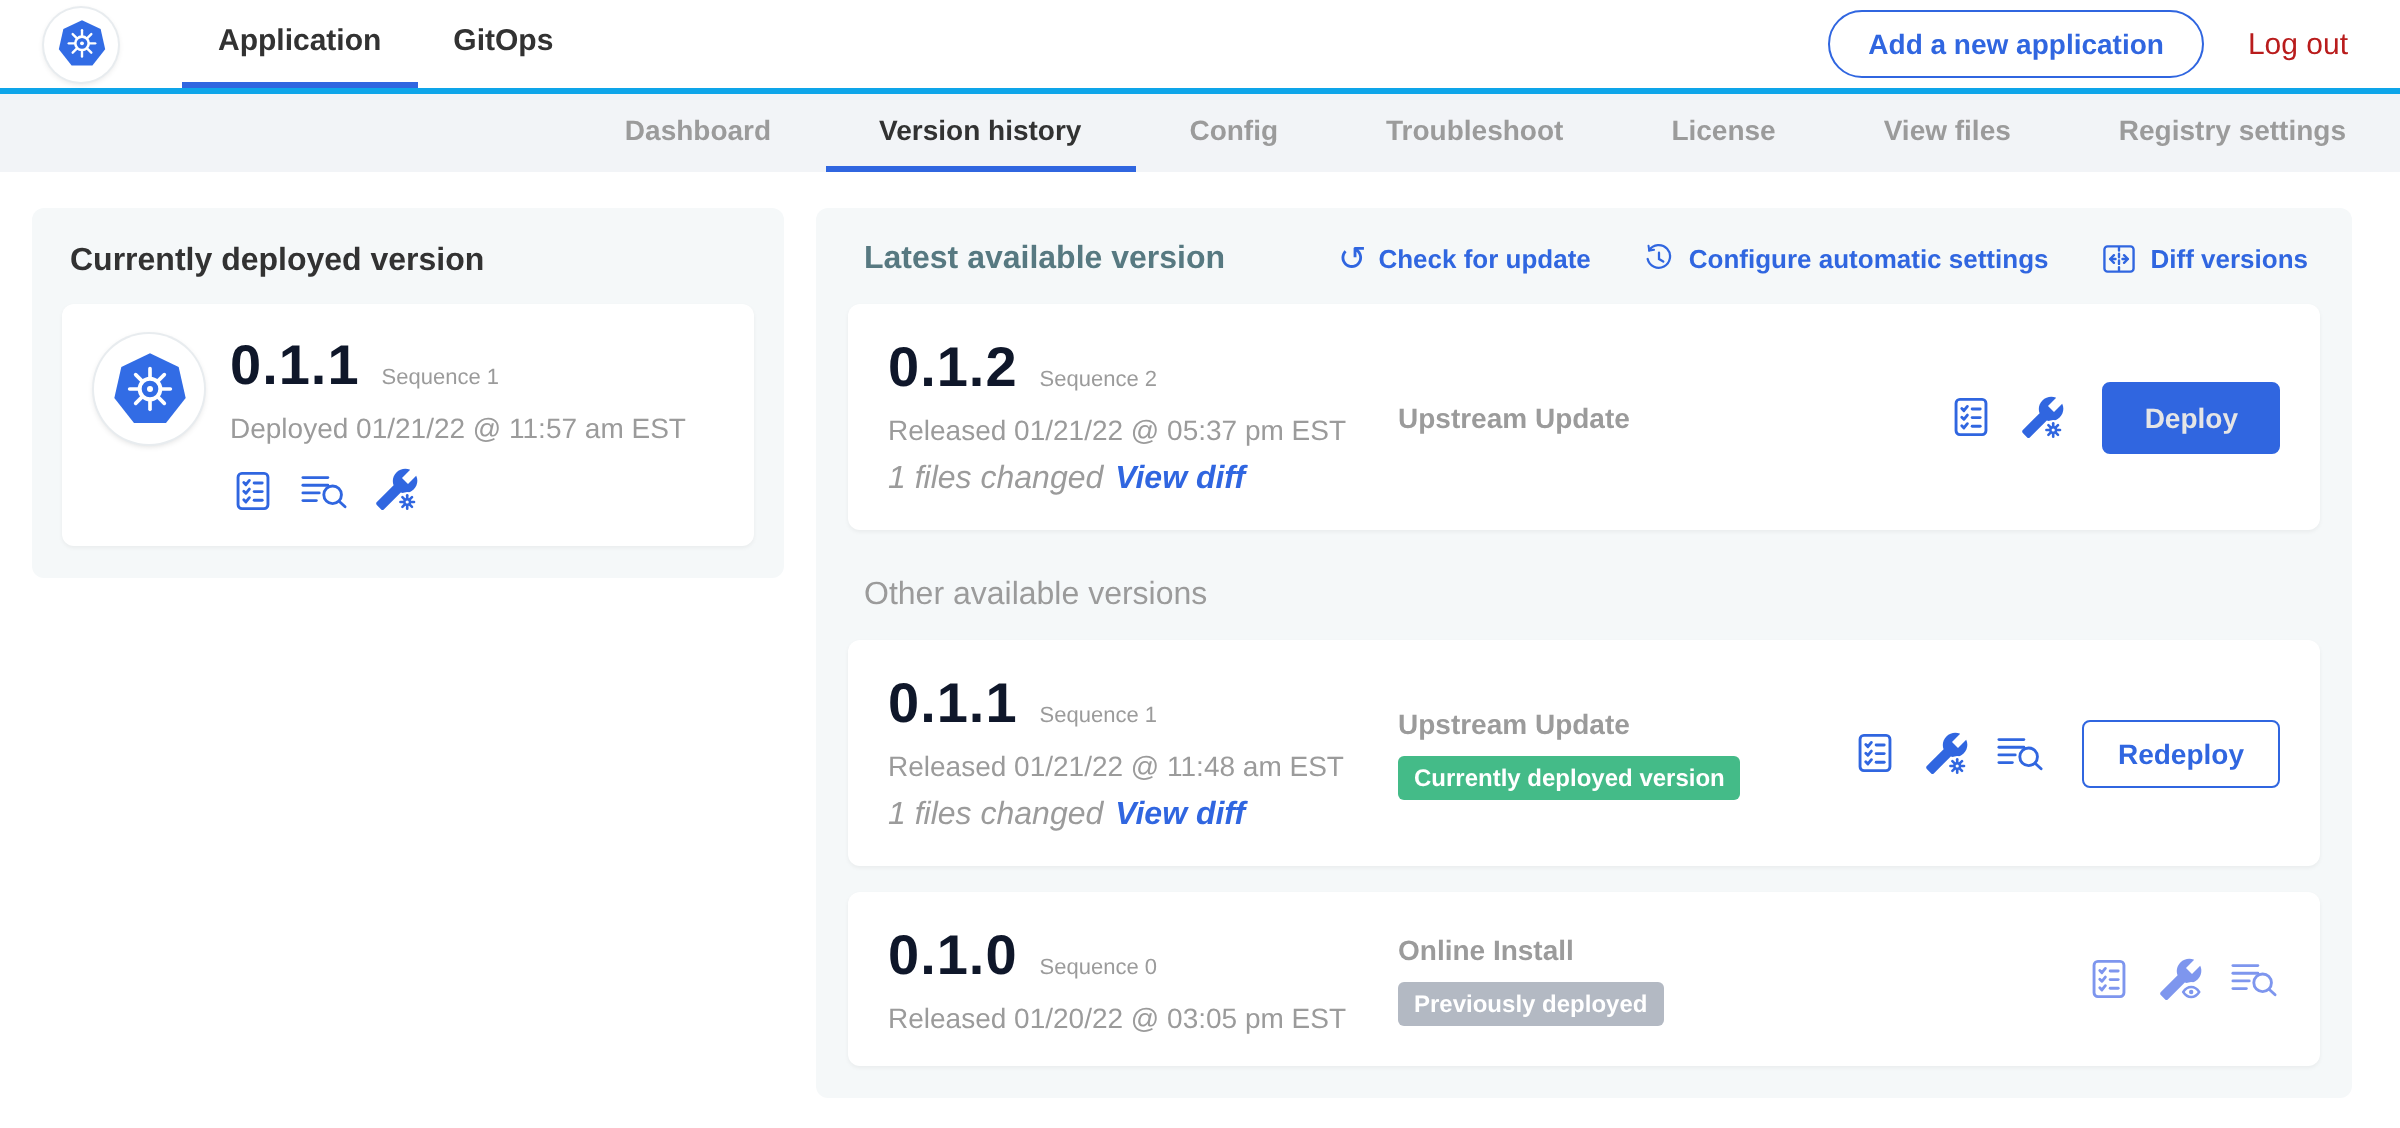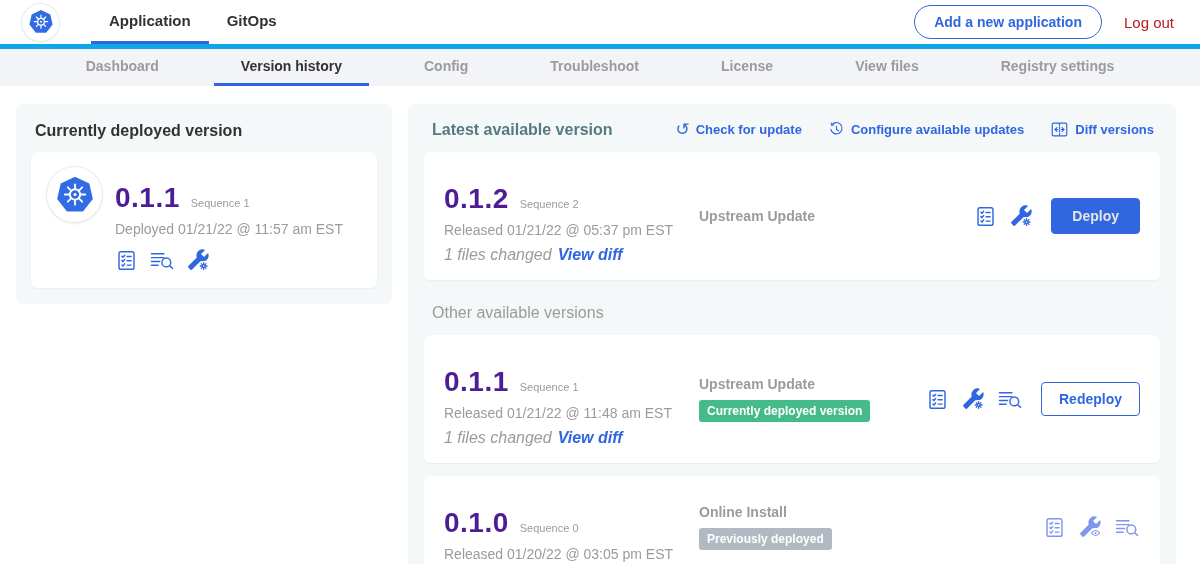--- a/index.html
+++ b/index.html
@@ -16,39 +16,39 @@
     display:flex; align-items:center; justify-content:center; margin-right:32px; }
   .htab{ display:flex; align-items:center; padding:0 18px; font-size:15px; font-weight:600;
     color:var(--dark); border-bottom:3px solid transparent; cursor:pointer; }
   .htab.active{ border-bottom-color:var(--accent); }
   .hspacer{ flex:1; }
   .add-app{ align-self:center; margin-right:22px; background:#fff; border:1px solid var(--accent);
     color:var(--accent); font-weight:700; font-size:14px; padding:8px 19px; border-radius:18px;
     font-family:inherit; cursor:pointer; }
   .logout{ align-self:center; margin-right:26px; font-size:15px; font-weight:500; color:#b91c1c; cursor:pointer; }
   
-  .subnav{ height:42px; background:#f2f4f7; border-top:5px solid #0ea5e9; display:flex;
-    justify-content:center;gap:28px; }
+  .subnav{ height:42px; background:#f2f4f7; border-top:3px solid #0ea5e9; display:flex;
+    justify-content:flex-end; }
   .snav-item{ display:flex; align-items:center; padding:0 27px; font-size:14px; font-weight:600;
     color:var(--gray); border-bottom:3px solid transparent; cursor:pointer; }
   .snav-item.active{ color:var(--dark); border-bottom-color:var(--accent); }
   
   .main{ display:flex; align-items:flex-start; gap:16px; padding:18px 24px 0 16px; }
   .panel{ background:var(--panel); border-radius:6px; }
   .left-panel{ width:376px; padding:16px 15px 16px; flex:none; }
   .right-panel{ flex:1; padding:14px 16px 16px; }
   .panel-title{ font-size:16px; font-weight:700; color:var(--dark); margin:2px 0 12px 4px; }
   .card{ background:#fff; border-radius:6px; box-shadow:0 1px 2px rgba(0,0,0,.05); }
   
   .deployed-card{ padding:15px 16px 16px; display:flex; gap:13px; }
   .app-logo{ width:55px; height:55px; border-radius:50%; background:#fff; flex:none;
     box-shadow:0 0 0 1px #e8ecef, 0 1px 3px rgba(0,0,0,.15);
     display:flex; align-items:center; justify-content:center; }
   .ver-row{ display:flex; align-items:baseline; gap:11px; }
-  .ver-num{ font-size:28px; font-weight:700; color:#4c1d95; letter-spacing:.5px;margin-top:15px; }
+  .ver-num{ font-size:28px; font-weight:700; color:#0f172a; letter-spacing:.5px; }
   .seq{ font-size:11px; font-weight:500; color:var(--gray); }
   .meta-line{ font-size:14px; font-weight:500; color:var(--gray); margin-top:7px; }
   .icon-row{ display:flex; align-items:center; gap:11px; margin-top:11px; color:var(--accent); }
   .icon-row.dim{ color:#7e96ee; }
   .icon-btn{ display:inline-flex; cursor:pointer; color:inherit; }
   
   .avail-head{ display:flex; align-items:center; padding:2px 6px 0 8px; }
   .avail-title{ font-size:16px; font-weight:600; color:var(--slate); margin-right:auto; }
   .head-action{ display:flex; align-items:center; gap:6px; color:var(--accent); font-size:13px;
     font-weight:700; margin-left:26px; cursor:pointer; }
@@ -205,21 +205,21 @@
       <div class="head-action">
         <span class="uarr">↺</span>
         <span>Check for update</span>
       </div>
       <div class="head-action">
         <span>
           <svg width="17" height="17" viewBox="0 0 24 24">
               <use href="#i-schedule"></use>
             </svg>
           </span>
-        <span>Configure available updates</span>
+        <span>Configure automatic settings</span>
       </div>
       <div class="head-action">
         <span>
           <svg width="19" height="19" viewBox="0 0 24 24">
               <use href="#i-diff"></use>
             </svg>
           </span>
         <span>Diff versions</span>
       </div>
     </div>

